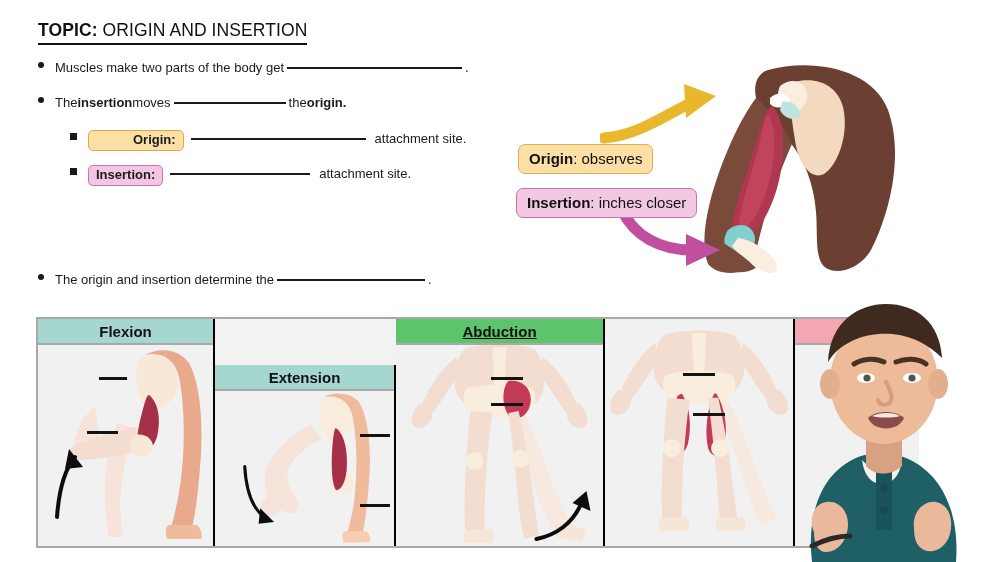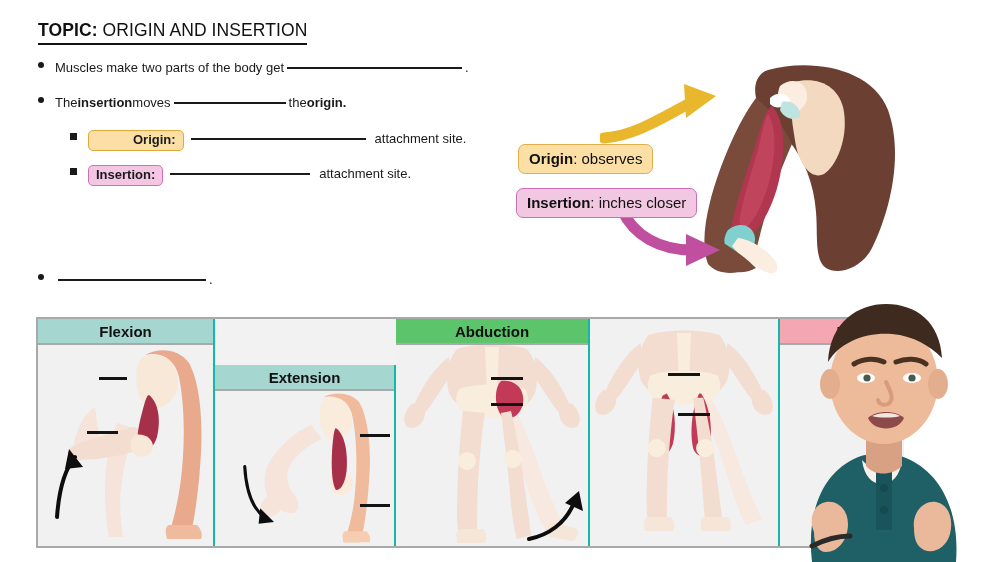--- a/index.html
+++ b/index.html
@@ -108,21 +108,21 @@
     width: 868px; height: 231px;
     border: 2px solid #a9a9a9;
     box-sizing: border-box;
     display: flex;
     background: #f2f2f2;
   }
   .tcol {
     flex: none;
     display: flex;
     flex-direction: column;
-    border-right: 2px solid #14b8a6;
+    border-right: 2px solid #000000;
     box-sizing: border-box;
     overflow: hidden;
   }
   .tcol:last-child { border-right: none; }
   .thead {
     height: 26px;
     display: flex; align-items: center; justify-content: center;
     font-size: 15px; font-weight: bold; color: #111;
     border-bottom: 2px solid #a9a9a9;
     box-sizing: border-box;
@@ -186,20 +186,21 @@
 
   <div class="bullet-row" style="left:70px; top:164px;">
     <span class="sq"></span>
     <span class="chip chip-insertion">Insertion:</span>
     <span class="blank w4" style="margin-left:7px;"></span>
     <span style="margin-left:6px;">attachment site.</span>
   </div>
 
   <div class="bullet-row" style="left:38px; top:272px;">
     <span class="dot"></span>
+    <span>The origin and insertion determine the</span>
     <span class="blank w5"></span>
     <span>.</span>
   </div>
 
   <svg id="anatomy" viewBox="0 0 230 215">
 
     <path d="M92 8 C135 -4 196 6 212 48 C228 92 214 150 196 186 C186 206 162 214 150 206
              C138 198 142 172 140 150 C138 122 128 96 112 78 C100 64 84 52 80 36 C77 22 82 11 92 8 Z" fill="#6b4033"></path>
 
     <path d="M80 36 C62 60 44 102 34 140 C28 164 26 186 32 202 C40 212 60 214 70 206
@@ -298,21 +299,21 @@
                    C122 118 122 90 124 68 C125 58 126 50 128 48 Z" fill="#a6304a"></path>
 
           <path d="M10 98 C12 132 22 154 36 164" stroke="#0d0d0d" stroke-width="4" fill="none" stroke-linecap="round"></path>
           <path d="M30 152 L48 170 L28 172 Z" fill="#0d0d0d"></path>
         </svg>
         <div class="labelline" style="left:145px; top:43px; width:30px;"></div>
         <div class="labelline" style="left:145px; top:113px; width:30px;"></div>
       </div>
     </div>
 
-    <div class="tcol" style="width:194px;">
+    <div class="tcol" style="width:209px;text-decoration:underline;">
       <div class="thead" style="background:#5cc46b;">Abduction</div>
       <div class="tcell">
         <svg viewBox="0 0 190 201" style="width:100%;height:100%;">
 
           <path d="M96 52 C108 74 120 110 130 142 C138 166 146 182 152 190 L168 182
                    C160 168 150 146 142 122 C132 92 120 66 110 50 Z" fill="#f7e8e0"></path>
 
           <path d="M60 4 C78 -2 112 -2 130 4 C140 16 142 34 138 48 C132 62 118 68 96 68
                    C74 68 58 62 52 48 C48 34 50 16 60 4 Z" fill="#f3ddd0"></path>
 

